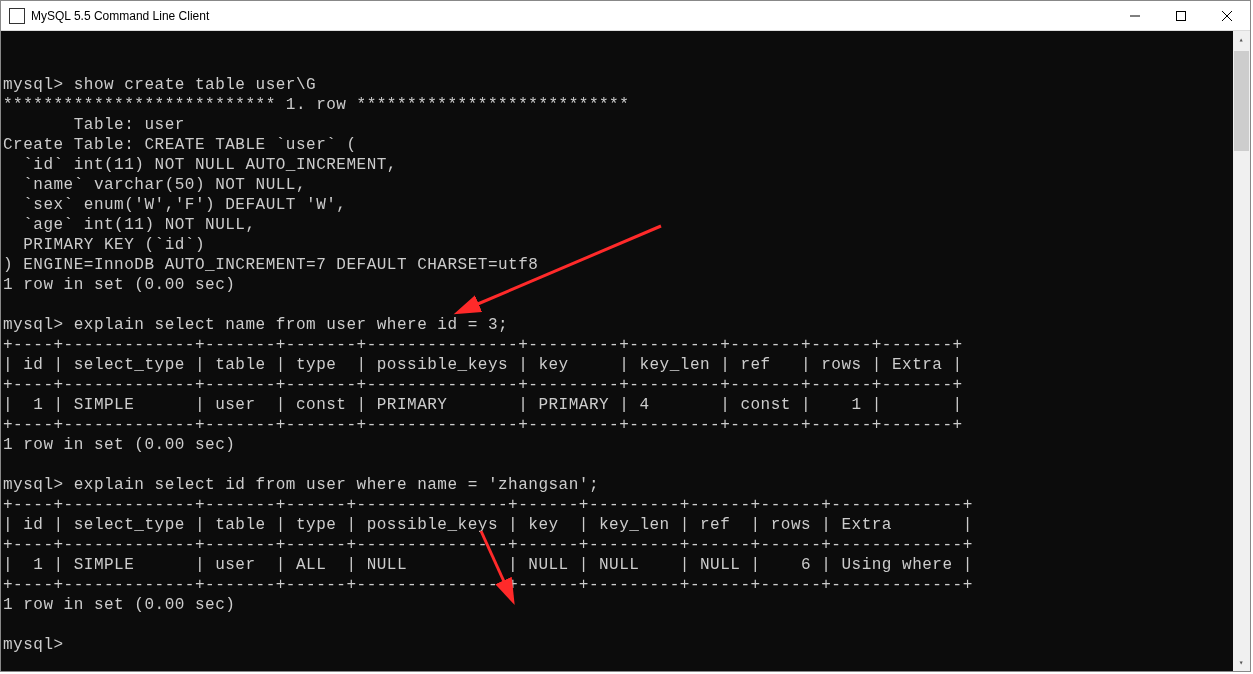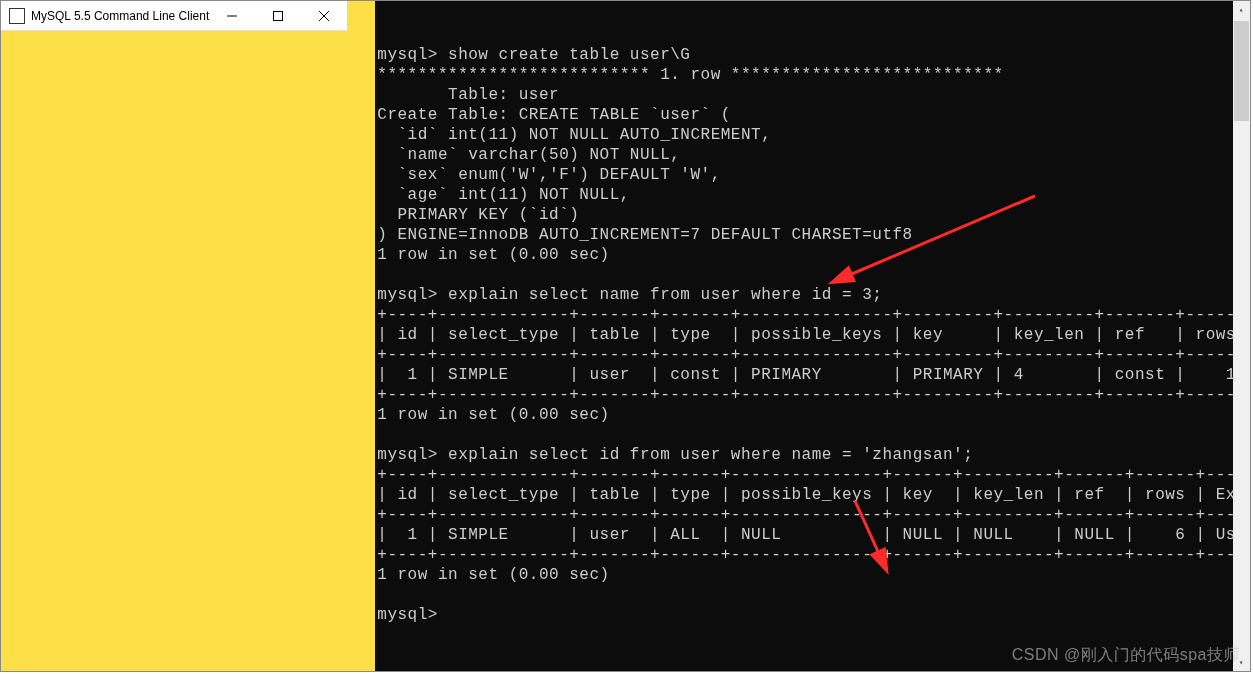--- a/index.html
+++ b/index.html
@@ -9,23 +9,23 @@
   font-family: "Consolas", "Courier New", monospace;
   font-size: 16px;
   background: #fff;
   position: relative;
   overflow: hidden;
 }
 .window {
   width: 1251px;
   height: 672px;
   border: 1px solid #888;
-  background: #fde047;
-  display: flex;
-  gap: 28px;
+  background: #bef264;
+  display: flex;
+  flex-direction: column;
 }
 .titlebar {
   height: 30px;
   background: #fff;
   display: flex;
   align-items: center;
   justify-content: space-between;
   border-bottom: 1px solid #ddd;
   font-family: "Segoe UI", Tahoma, sans-serif;
   font-size: 12px;
@@ -187,15 +187,14 @@
       </defs>
       <line id="arrowline2" stroke="#ff2a2a" stroke-width="3" marker-end="url(#ah2)" x1="480" y1="500" x2="505" y2="555"></line>
     </svg>
 
     <div class="scrollbar-track">
       <div class="scroll-arrow up">▴</div>
       <div class="scrollbar-thumb"></div>
       <div class="scroll-arrow down">▾</div>
     </div>
 
-    <div class="watermark">CSDN @刚入门的代码spa技师</div>
   </div>
 </div>
 
 </body></html>

